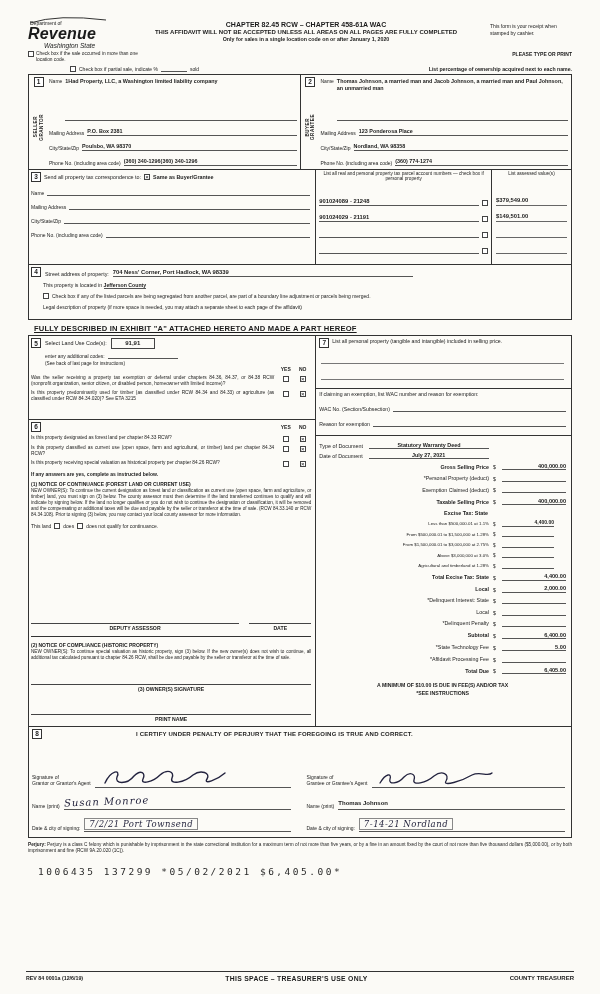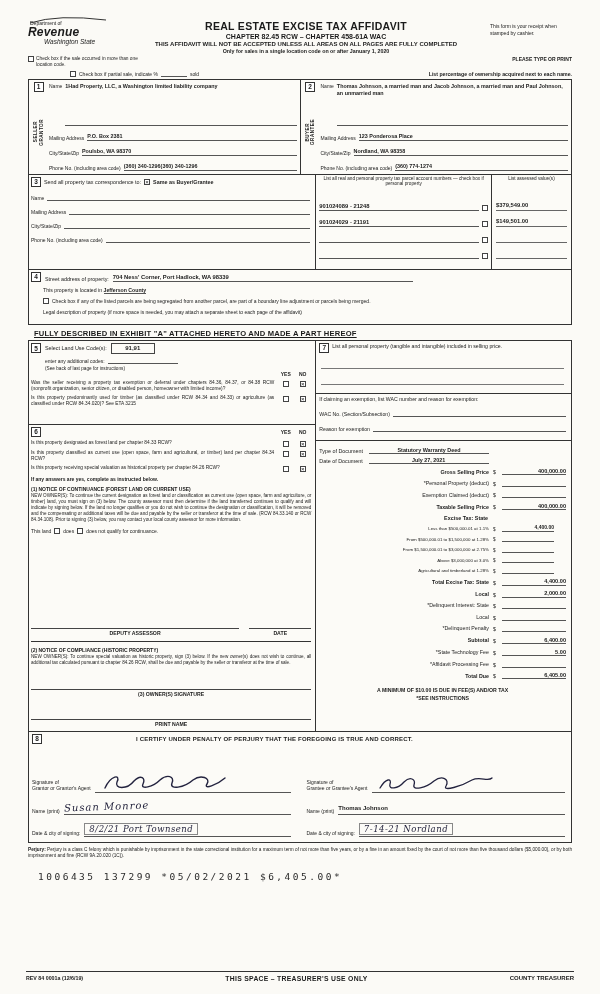--- a/index.html
+++ b/index.html
@@ -6,21 +6,21 @@
 html,body{width:600px;height:994px}
 body{background:#e9e8e4;font-family:"Liberation Sans","DejaVu Sans",sans-serif;color:#1b1b1b}
 .page{position:relative;width:600px;height:994px;background:#fbfaf6;padding:20px 28px 0;overflow:hidden}
 .b{font-weight:bold}
 .cb{display:inline-flex;width:6px;height:6px;border:1px solid #444;font-size:6px;line-height:1;align-items:center;justify-content:center;flex:none;background:#fff;color:#111}
 .secnum{display:inline-flex;width:10px;height:10px;border:1px solid #333;font-size:6.5px;font-weight:bold;align-items:center;justify-content:center;flex:none;background:#fff}
 
 .hdr{display:flex;align-items:flex-start}
 .logo{width:100px;position:relative}
 .logo-dept{font-size:5px;margin-left:2px}
-.logo-name{font-size:12px;font-weight:bold;font-style:italic;line-height:1;letter-spacing:.2px}
+.logo-name{font-size:16px;font-weight:bold;font-style:italic;line-height:1;letter-spacing:.2px}
 .logo-state{font-size:6.5px;font-style:italic;margin-left:16px}
 .swoosh{position:absolute;left:0;top:-4px}
 .hdr-c{flex:1;text-align:center}
 .hdr-title{font-size:10.5px;font-weight:bold;letter-spacing:.3px}
 .hdr-chap{font-size:7px;font-weight:bold;margin-top:1px}
 .hdr-warn{font-size:6px;font-weight:bold;margin-top:1px}
 .hdr-only{font-size:5.3px;font-weight:bold;margin-top:1px}
 .hdr-r{width:88px;font-size:5px;line-height:1.3;padding-top:3px;padding-left:6px}
 
 .pre1{display:flex;justify-content:space-between;align-items:flex-start;margin-top:2px;font-size:4.8px}
@@ -154,21 +154,20 @@
   <div class="hdr">
     <div class="logo">
       <svg class="swoosh" width="80" height="8" viewBox="0 0 80 8">
           <path d="M2 7 Q30 -2 78 4" fill="none" stroke="#333" stroke-width="1"></path>
         </svg>
       <div class="logo-dept">Department of</div>
       <div class="logo-name">Revenue</div>
       <div class="logo-state">Washington State</div>
     </div>
     <div class="hdr-c">
-      <div class="hdr-title">REAL ESTATE EXCISE TAX AFFIDAVIT</div>
       <div class="hdr-chap">CHAPTER 82.45 RCW – CHAPTER 458-61A WAC</div>
       <div class="hdr-warn">THIS AFFIDAVIT WILL NOT BE ACCEPTED UNLESS ALL AREAS ON ALL PAGES ARE FULLY COMPLETED</div>
       <div class="hdr-only">Only for sales in a single location code on or after January 1, 2020</div>
     </div>
     <div class="hdr-r">This form is your receipt when stamped by cashier.</div>
   </div>
 
   <div class="pre1">
     <div class="mlbox">
       <span class="cb"></span>
@@ -596,21 +595,21 @@
         <span class="s8fv"><span class="hand handname">Susan Monroe</span></span>
       </div>
       <div class="s8fcell">
         <span class="s8lbl">Name (print)</span>
         <span class="s8fv"><span class="typedname">Thomas Johnson</span></span>
       </div>
     </div>
     <div class="s8row">
       <div class="s8fcell">
         <span class="s8lbl">Date &amp; city of signing:</span>
-        <span class="s8fv"><span class="hand handbox">8/2/21 Port Townsend</span></span>
+        <span class="s8fv"><span class="hand handbox">7/2/21 Port Townsend</span></span>
       </div>
       <div class="s8fcell">
         <span class="s8lbl">Date &amp; city of signing:</span>
         <span class="s8fv"><span class="hand handbox">7-14-21  Nordland</span></span>
       </div>
     </div>
   </div>
 
   <div class="perjury">
     <span class="b">Perjury:</span>

